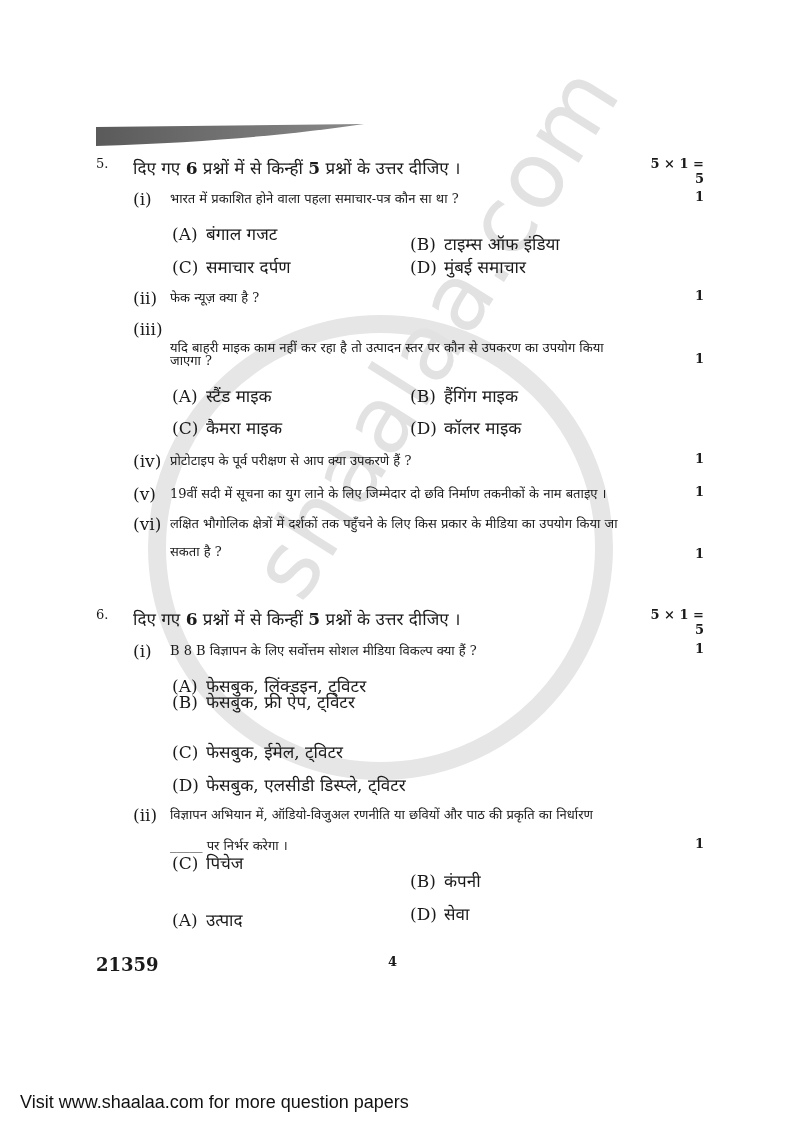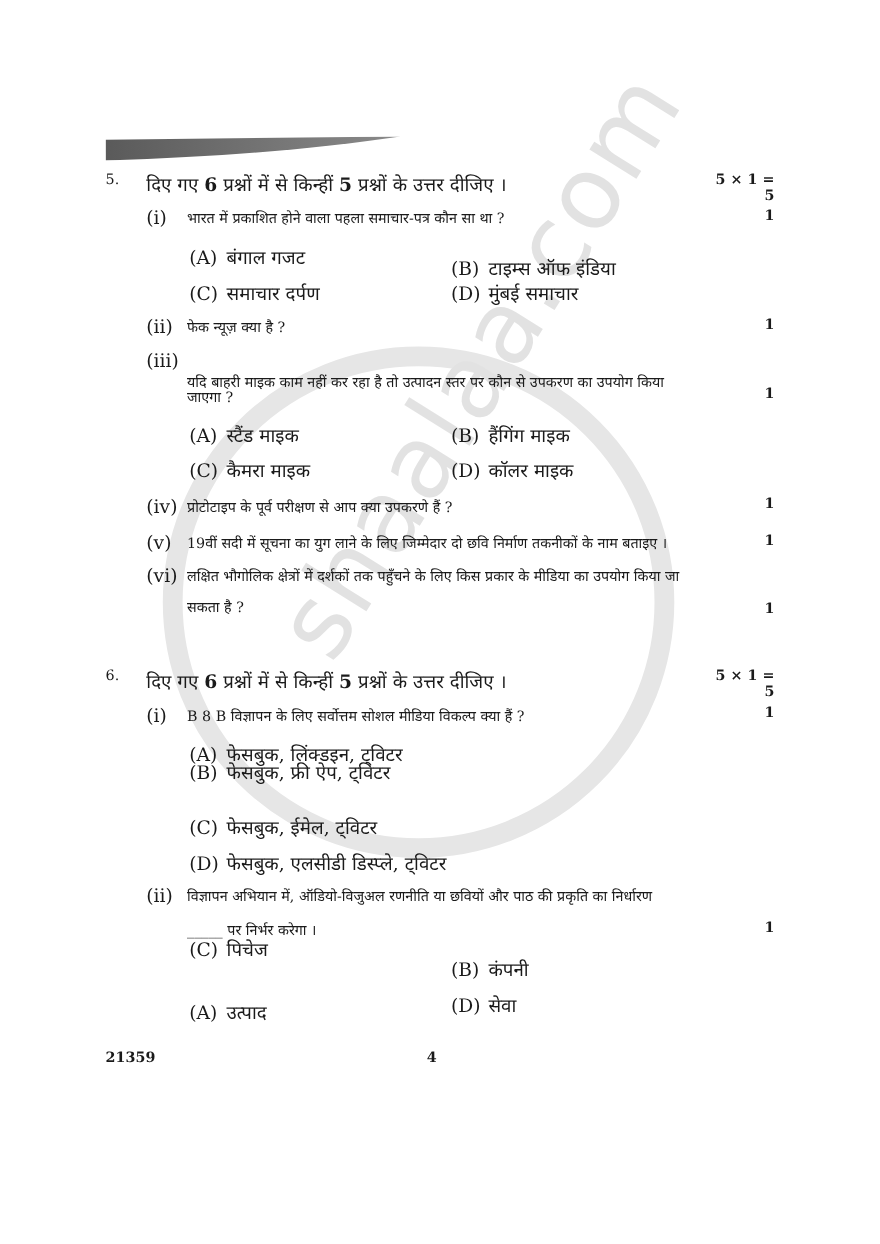--- a/index.html
+++ b/index.html
@@ -11,21 +11,21 @@
   .qno { position: absolute; left: 96px; font-size: 13px; }
   .sub { position: absolute; left: 133px; font-size: 17px; }
   .text { position: absolute; left: 170px; font-size: 13px; }
   .mark { position: absolute; left: 690px; width: 14px; text-align: right; font-size: 13px; font-weight: bold; }
   .marks-total { position: absolute; left: 640px; width: 64px; text-align: right; font-size: 13px; font-weight: bold; }
   .opt { position: absolute; font-size: 17px; white-space: nowrap; }
   .opt .lbl { display: inline-block; width: 34px; }
   .col1 { left: 172px; }
   .col2 { left: 410px; }
   b.num { font-weight: bold; }
-  .footer-code { position: absolute; left: 96px; top: 954px; font-size: 13px; font-weight: bold; }
+  .footer-code { position: absolute; left: 96px; top: 954px; font-size: 18px; font-weight: bold; }
   .footer-page { position: absolute; left: 388px; top: 954px; font-size: 13px; font-weight: bold; }
   .promo { position: absolute; left: 20px; top: 1092px; font-family: "Liberation Sans", sans-serif; font-size: 18px; color: #111; }
 </style>
 </head>
 <body>
 
 <div class="page">
 
   <svg class="header-bar" viewBox="0 0 268 22" preserveAspectRatio="none">
     <defs>
@@ -99,13 +99,14 @@
     <span class="mark" style="top:836px">1</span>
     <span class="opt col1" style="top:908px"><span class="lbl">(A)</span><span>उत्पाद</span></span>
     <span class="opt col2" style="top:869px"><span class="lbl">(B)</span><span>कंपनी</span></span>
     <span class="opt col1" style="top:851px"><span class="lbl">(C)</span><span>पिचेज</span></span>
     <span class="opt col2" style="top:902px"><span class="lbl">(D)</span><span>सेवा</span></span>
   </div>
 
   <span class="footer-code">21359</span>
   <span class="footer-page">4</span>
 
+  <span class="promo">Visit www.shaalaa.com for more question papers</span>
 </div>
 
 </body></html>

